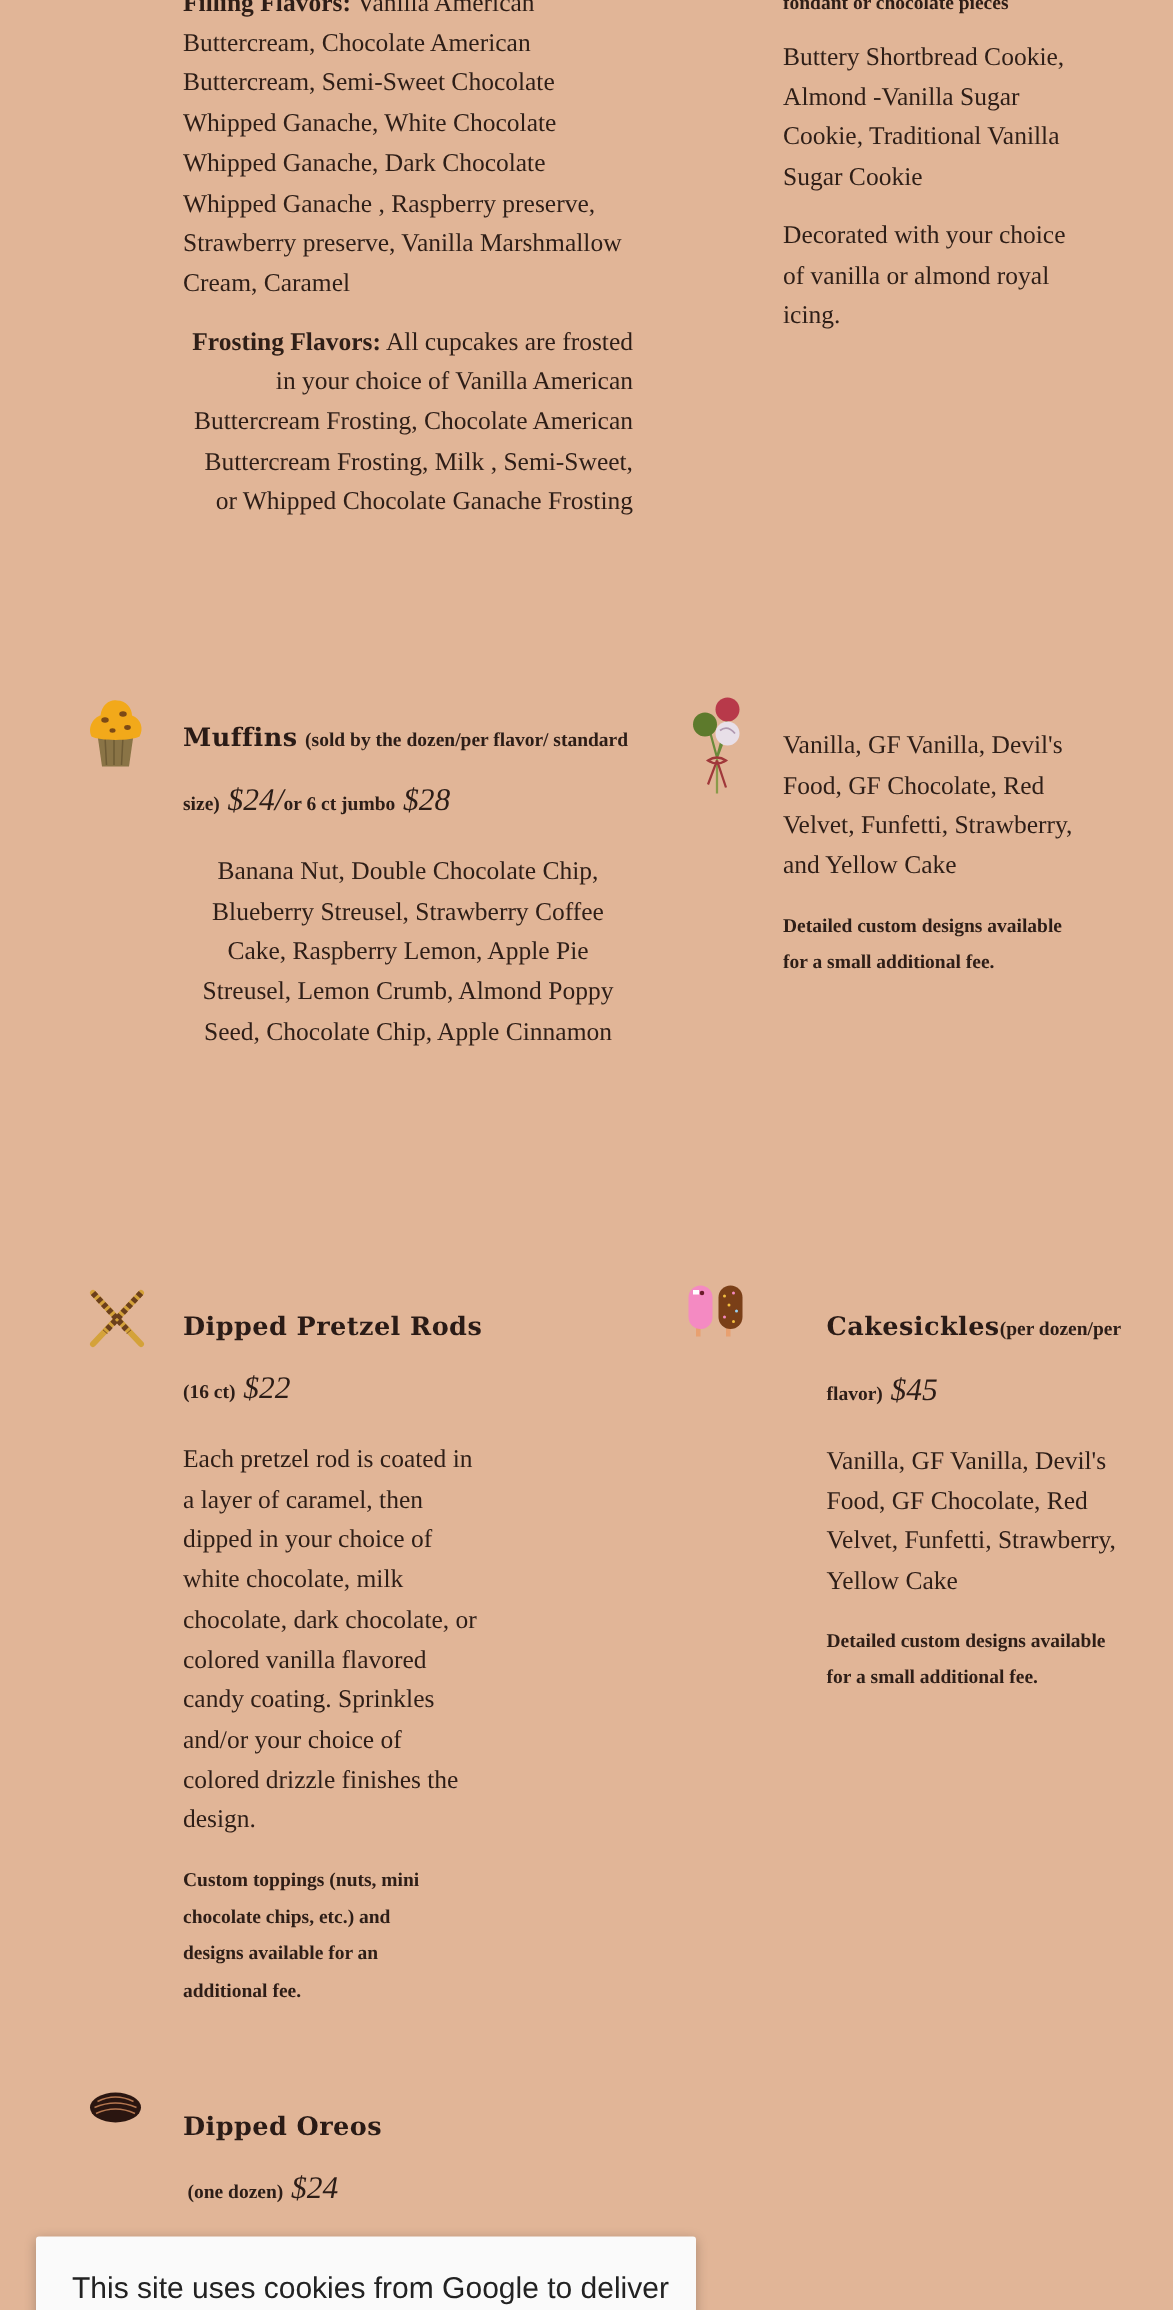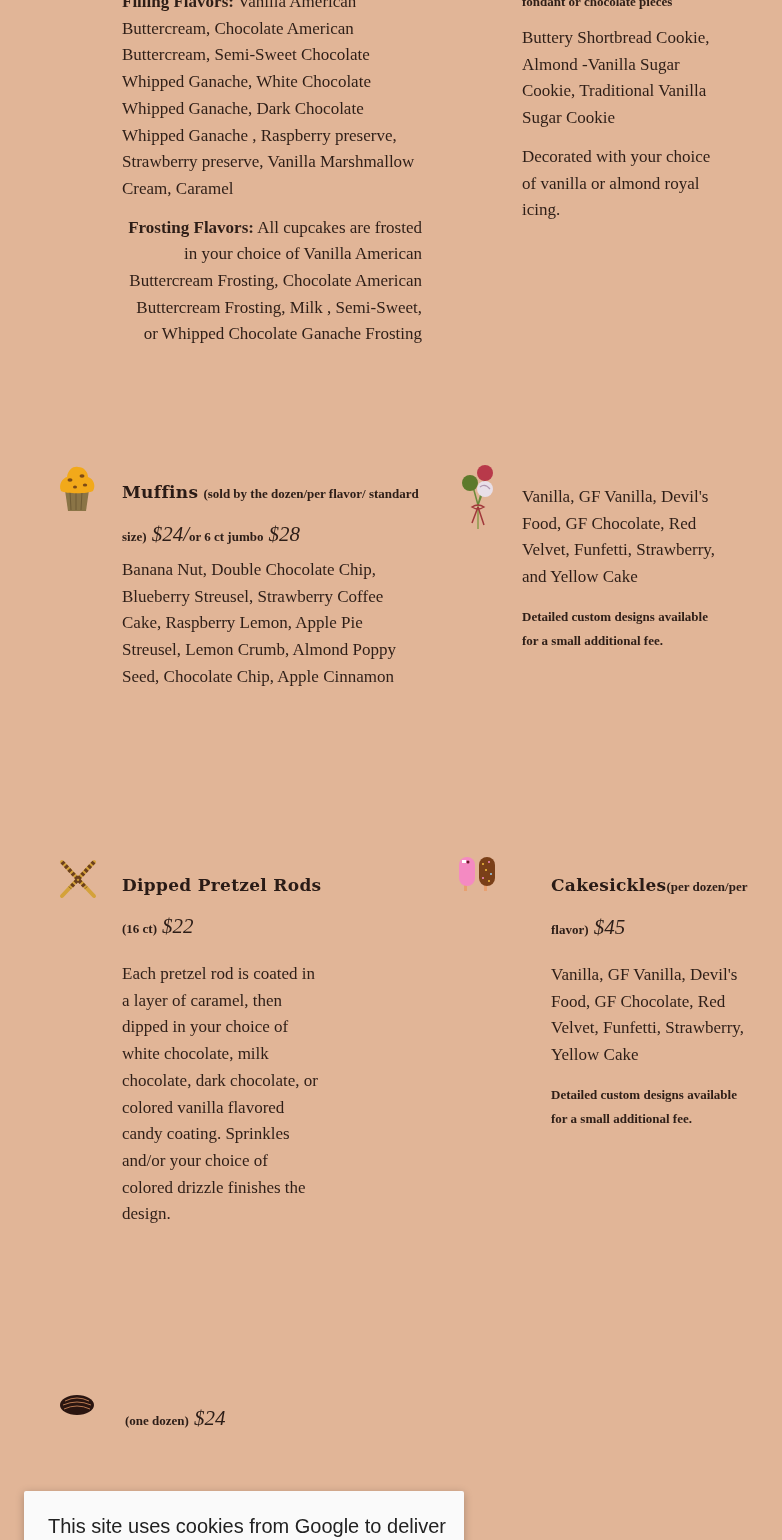--- a/index.html
+++ b/index.html
@@ -75,21 +75,21 @@
   <ellipse cx="27" cy="21" rx="2.2" ry="1.6" fill="#7c4a16"></ellipse>
   <ellipse cx="17" cy="23" rx="2" ry="1.5" fill="#7c4a16"></ellipse>
 </svg>
 <div class="col" style="left:122px; top:472px; width:300px;">
   <p class="heading-block">
     <span class="title">Muffins</span>
     <span class="qual">(sold by the dozen/per flavor/ standard size)</span>
     <span class="price">$24/</span><span class="qual">or 6 ct jumbo</span>
     <span class="price">$28</span>
   </p>
-  <p class="body-text" style="margin-top:0;">Banana Nut, Double Chocolate Chip, Blueberry Streusel, Strawberry Coffee Cake, Raspberry Lemon, Apple Pie Streusel, Lemon Crumb, Almond Poppy Seed, Chocolate Chip, Apple Cinnamon</p>
+  <p class="body-text" style="margin-top:12px;text-align:center;">Banana Nut, Double Chocolate Chip, Blueberry Streusel, Strawberry Coffee Cake, Raspberry Lemon, Apple Pie Streusel, Lemon Crumb, Almond Poppy Seed, Chocolate Chip, Apple Cinnamon</p>
 </div>
 
 <svg class="icon" style="left:458px; top:463px;" width="40" height="68" viewBox="0 0 40 68">
   <path d="M14 20 L20 42 M28 12 L20 42 M26 26 L20 42" stroke="#6a8a3a" stroke-width="1.5"></path>
   <path d="M20 42 L20 66" stroke="#8a9a4a" stroke-width="1.5"></path>
   <path d="M14 44 Q20 40 26 44 Q20 48 14 44 Z M20 44 L14 60 M20 44 L26 62" stroke="#a0383a" stroke-width="1.5" fill="none"></path>
   <circle cx="12" cy="20" r="8" fill="#5d7a2c"></circle>
   <circle cx="27" cy="10" r="8" fill="#b8394a"></circle>
   <circle cx="27" cy="26" r="8" fill="#e8dfe8"></circle>
   <path d="M22 24 Q27 20 32 26" stroke="#b098b0" stroke-width="1.2" fill="none"></path>
@@ -105,20 +105,21 @@
   <path d="M4 4 L28 30" stroke="#6b3f1c" stroke-width="4" stroke-dasharray="3 2"></path>
   <path d="M36 4 L12 30" stroke="#6b3f1c" stroke-width="4" stroke-dasharray="3 2"></path>
 </svg>
 <div class="col" style="left:122px; top:865px; width:200px;">
   <p class="heading-block">
     <span class="title">Dipped Pretzel Rods</span>
     <span class="qual">(16 ct)</span>
     <span class="price">$22</span>
   </p>
   <p class="body-text" style="margin-top:12px;">Each pretzel rod is coated in a layer of caramel, then dipped in your choice of white chocolate, milk chocolate, dark chocolate, or colored vanilla flavored candy coating. Sprinkles and/or your choice of colored drizzle finishes the design.</p>
+  <p class="small-bold" style="margin-top:14px; width:180px;">Custom toppings (nuts, mini chocolate chips, etc.) and designs available for an additional fee.</p>
 </div>
 
 <svg class="icon" style="left:458px; top:856px;" width="40" height="36" viewBox="0 0 40 36">
   <rect x="6" y="28" width="3" height="7" fill="#e8a070"></rect>
   <rect x="26" y="28" width="3" height="7" fill="#e8a070"></rect>
   <rect x="1" y="1" width="16" height="29" rx="8" fill="#f48ac2"></rect>
   <rect x="4" y="4" width="4" height="3" fill="#fff"></rect>
   <circle cx="10" cy="6" r="1.5" fill="#6a1a2a"></circle>
   <rect x="21" y="1" width="16" height="29" rx="8" fill="#7a3f18"></rect>
   <circle cx="25" cy="8" r="1" fill="#f4c040"></circle>
@@ -135,20 +136,23 @@
   </p>
   <p class="body-text" style="margin-top:12px;">Vanilla, GF Vanilla, Devil's Food, GF Chocolate, Red Velvet, Funfetti, Strawberry, Yellow Cake</p>
   <p class="small-bold" style="margin-top:14px;">Detailed custom designs available for a small additional fee.</p>
 </div>
 
 <svg class="icon" style="left:59px; top:1393px;" width="36" height="24" viewBox="0 0 36 24">
   <ellipse cx="18" cy="12" rx="17" ry="10" fill="#2a1510"></ellipse>
   <path d="M6 8 Q18 2 30 8 M4 12 Q18 6 32 12 M5 16 Q18 10 31 16" stroke="#d89060" stroke-width="1" fill="none" opacity="0.8"></path>
 </svg>
 <div class="col" style="left:122px; top:1398px; width:300px;">
+  <p class="heading-block">
+    <span class="title">Dipped Oreos</span>
+  </p>
   <p class="heading-block" style="padding-left:3px;">
     <span class="qual">(one dozen)</span>
     <span class="price">$24</span>
   </p>
 </div>
 
 <div class="cookie-banner">
   <span class="cookie-text">This site uses cookies from Google to deliver its</span>
 </div>
 

